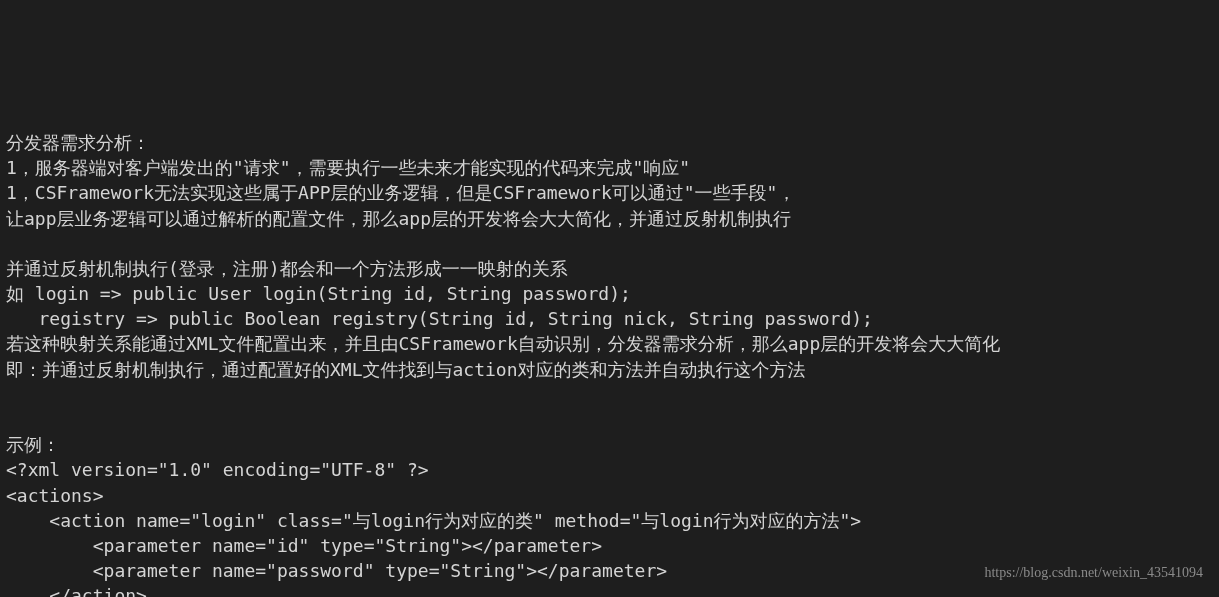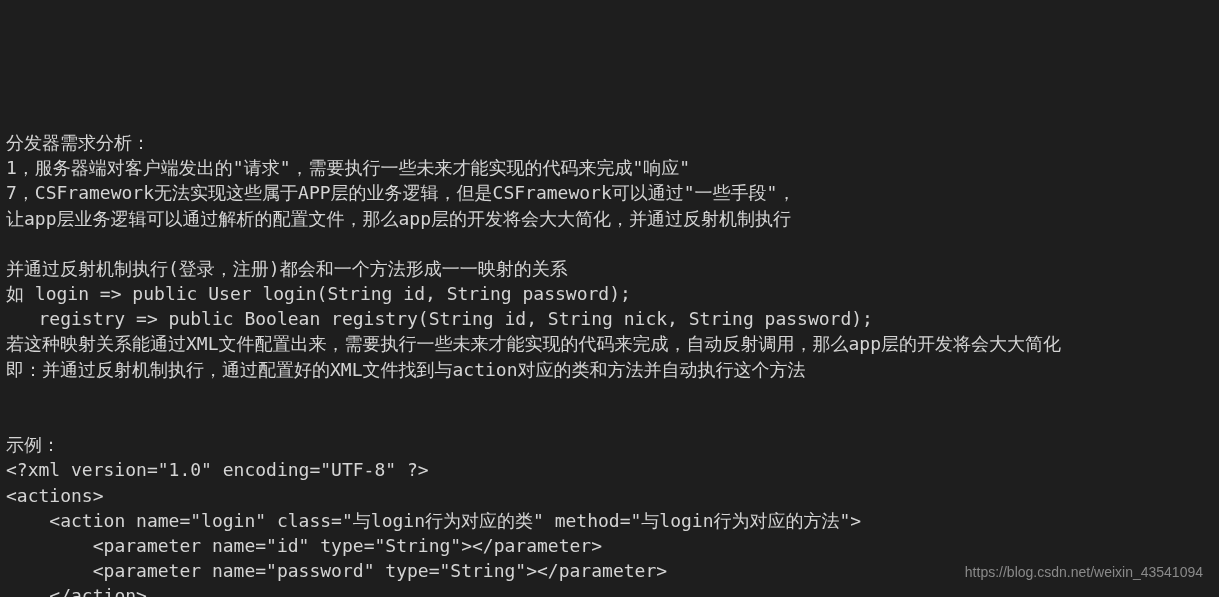--- a/index.html
+++ b/index.html
@@ -21,38 +21,38 @@
     }
     .text-block {
       color: #d4d4d4;
     }
     .watermark {
       position: absolute;
       bottom: 14px;
       right: 16px;
       color: #8a8a8a;
       font-size: 14px;
-      font-family: Liberation Sans, sans-serif;
+      font-family: Liberation Serif, serif;
     }
   </style>
 </head>
 <body>
 
 
 
 <div class="text-block">
 <span>分发器需求分析：</span>
 <span>1，服务器端对客户端发出的"请求"，需要执行一些未来才能实现的代码来完成"响应"</span>
-<span>7，CSFramework无法实现这些属于APP层的业务逻辑，但是CSFramework可以通过"一些手段"，</span>
+<span>1，CSFramework无法实现这些属于APP层的业务逻辑，但是CSFramework可以通过"一些手段"，</span>
 <span>让app层业务逻辑可以通过解析的配置文件，那么app层的开发将会大大简化，并通过反射机制执行</span>
 <span></span>
 <span>并通过反射机制执行(登录，注册)都会和一个方法形成一一映射的关系</span>
 <span>如 login =&gt; public User login(String id, String password);</span>
 <span>   registry =&gt; public Boolean registry(String id, String nick, String password);</span>
-<span>若这种映射关系能通过XML文件配置出来，需要执行一些未来才能实现的代码来完成，自动反射调用，那么app层的开发将会大大简化</span>
+<span>若这种映射关系能通过XML文件配置出来，并且由CSFramework自动识别，分发器需求分析，那么app层的开发将会大大简化</span>
 <span>即：并通过反射机制执行，通过配置好的XML文件找到与action对应的类和方法并自动执行这个方法</span>
 <span></span>
 <span></span>
 <span>示例：</span>
 <span>&lt;?xml version="1.0" encoding="UTF-8" ?&gt;</span>
 <span>&lt;actions&gt;</span>
 <span>    &lt;action name="login" class="与login行为对应的类" method="与login行为对应的方法"&gt;</span>
 <span>        &lt;parameter name="id" type="String"&gt;&lt;/parameter&gt;</span>
 <span>        &lt;parameter name="password" type="String"&gt;&lt;/parameter&gt;</span>
 <span>    &lt;/action&gt;</span>

